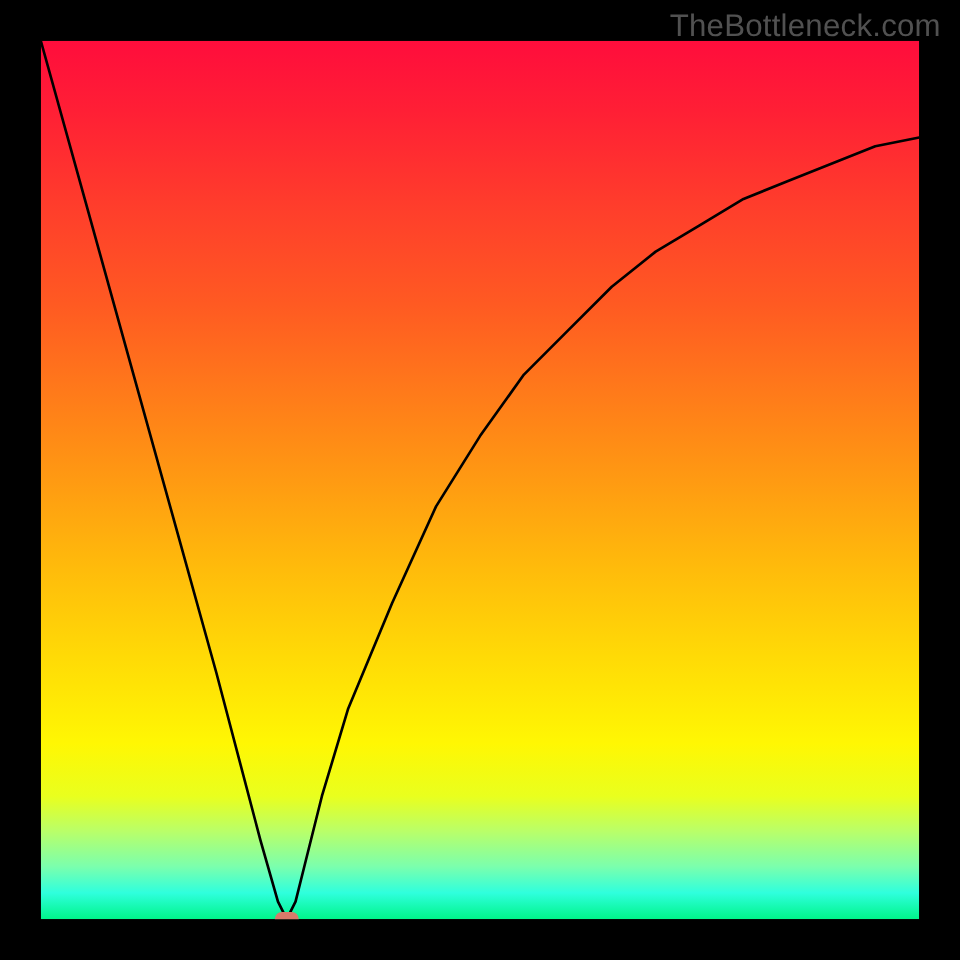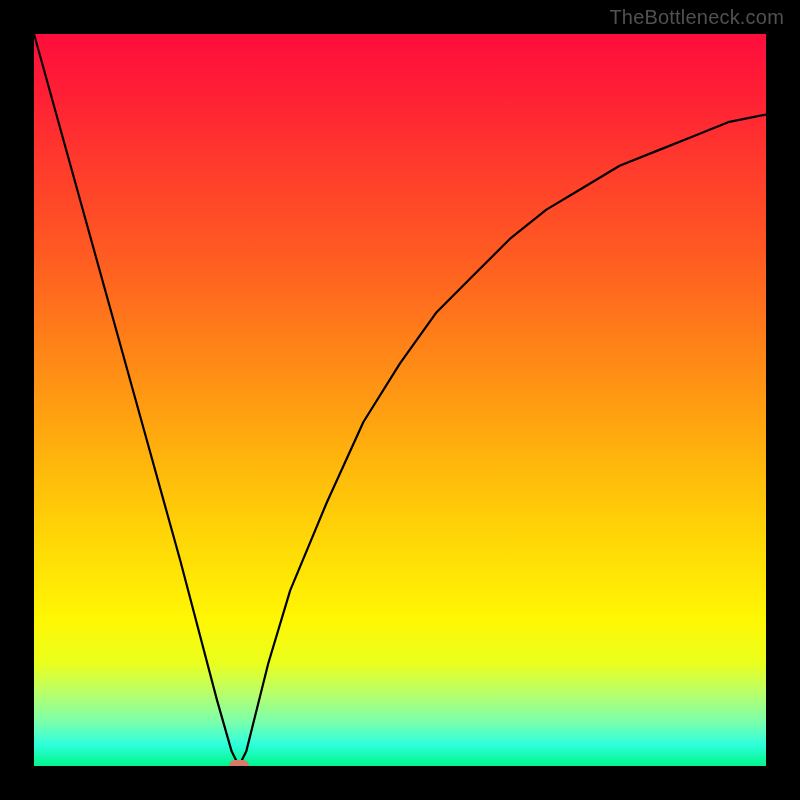--- a/index.html
+++ b/index.html
@@ -15,21 +15,21 @@
     position: relative;
     width: 800px;
     height: 800px;
     background: #000;
   }
   .watermark {
     position: absolute;
     top: 6px;
     right: 16px;
     color: #515151;
-    font-size: 20px;
+    font-size: 26px;
     font-weight: 500;
     letter-spacing: 0.2px;
     z-index: 10;
   }
   .plot-area {
     position: absolute;
     left: 34px;
     top: 34px;
     width: 732px;
     height: 732px;

